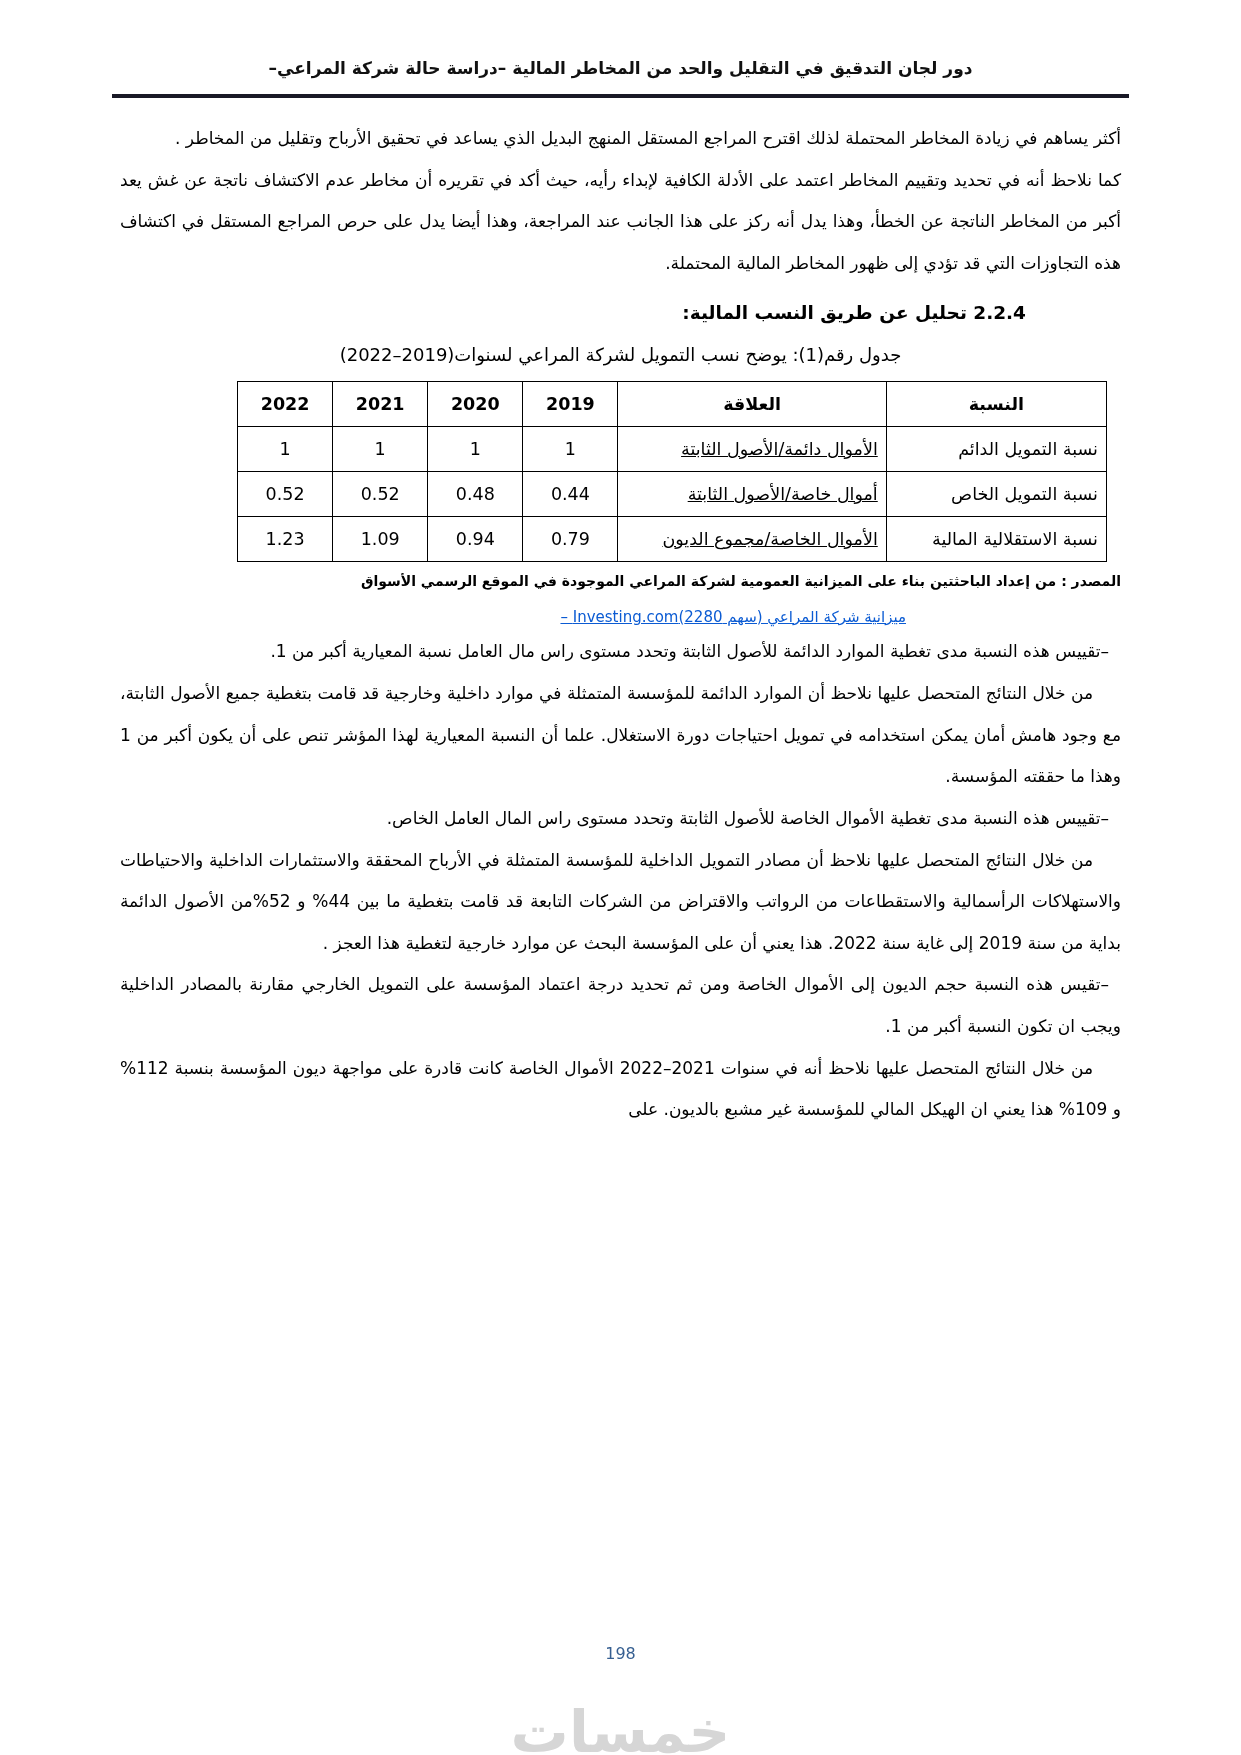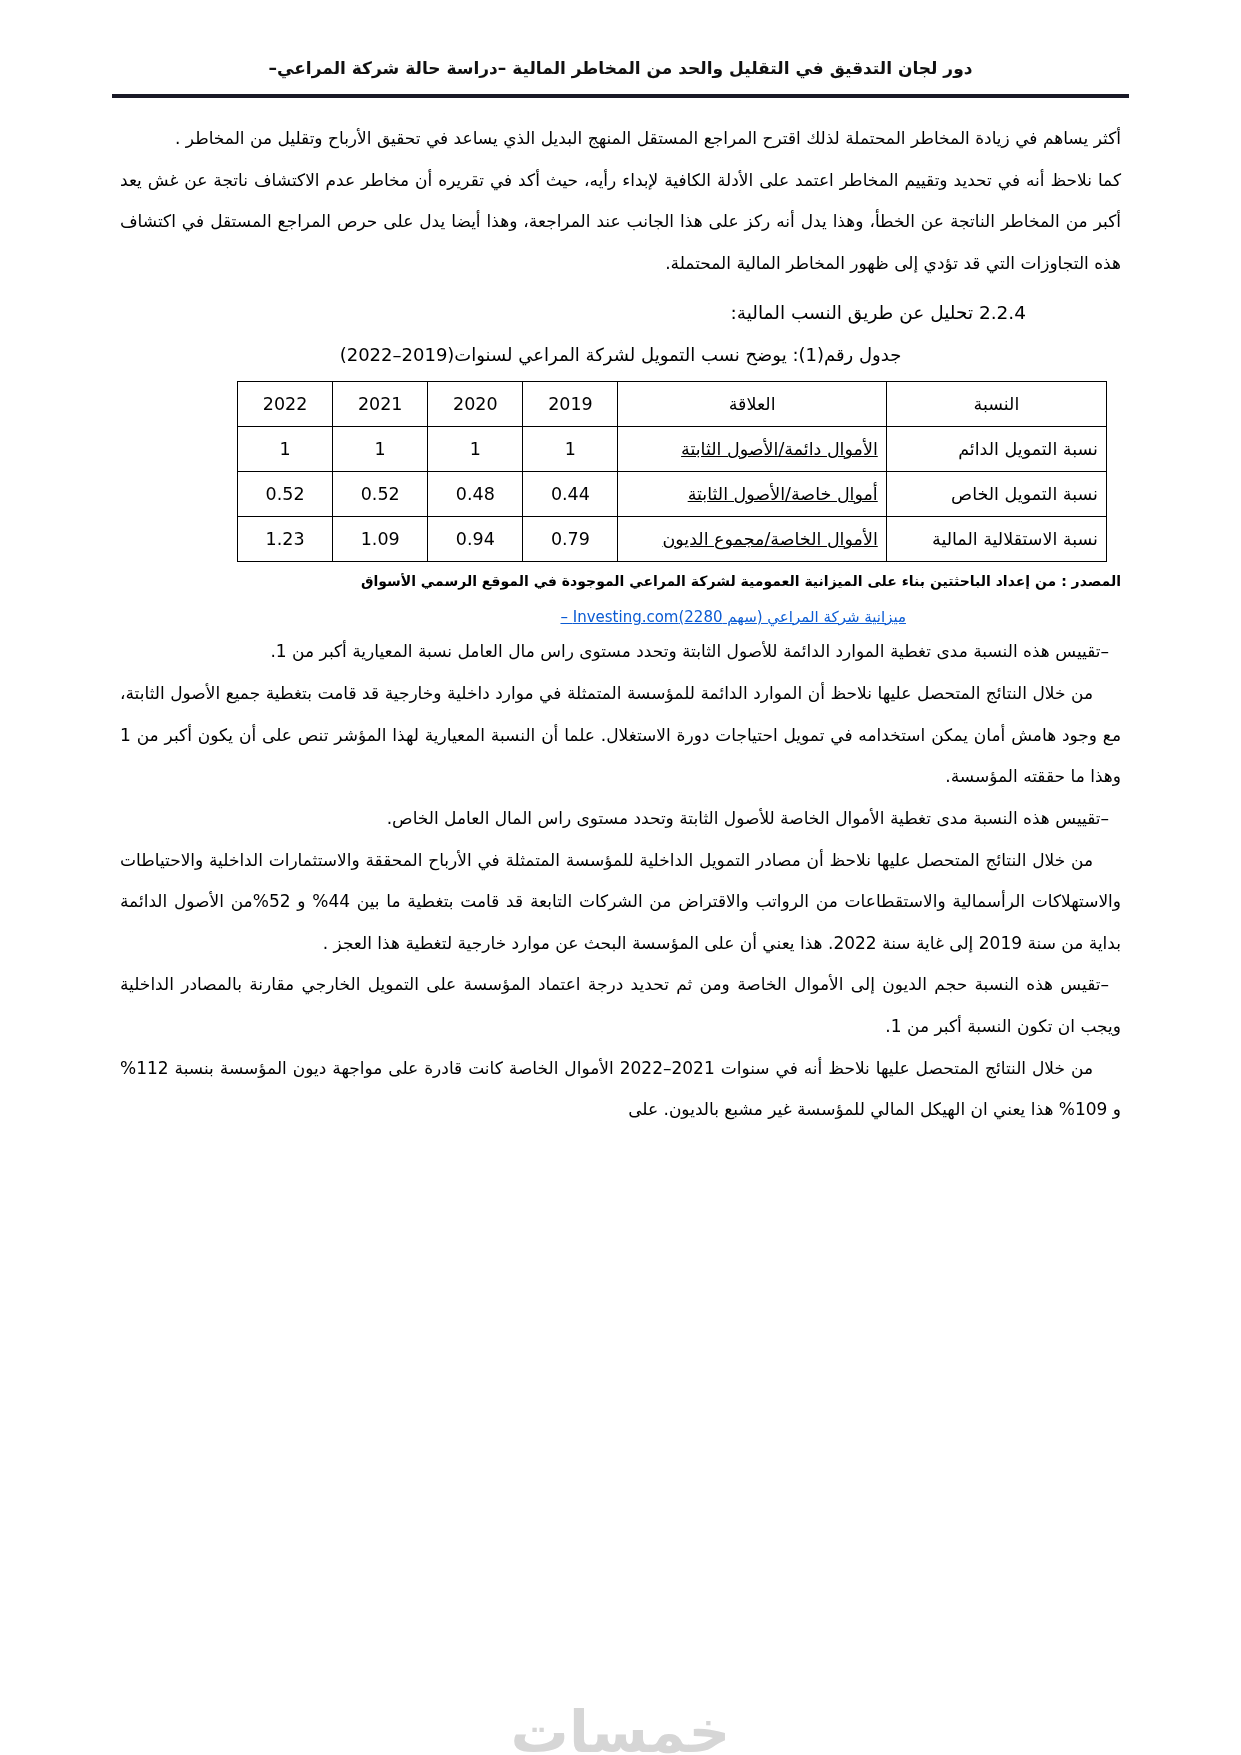--- a/index.html
+++ b/index.html
@@ -27,21 +27,21 @@
   .body-text {
     font-size: 17px;
     line-height: 2.45;
     text-align: justify;
     text-justify: inter-word;
   }
   .dash-indent { text-indent: 12px; }
   .para-indent { text-indent: 28px; }
   .section-heading {
     font-size: 18.5px;
-    font-weight: normal;
+    font-weight: bold;
     text-align: right;
     margin: 8px 95px 4px 0;
     line-height: 2.2;
   }
   .table-caption {
     font-size: 18px;
     font-weight: normal;
     text-align: center;
     margin: 2px 0 8px 0;
     line-height: 2;
@@ -53,21 +53,21 @@
     margin-right: 14px;
     table-layout: fixed;
   }
   table.ratios-table th, table.ratios-table td {
     border: 1.5px solid #000;
     height: 45px;
     vertical-align: middle;
     font-size: 17.5px;
     padding: 2px 8px;
   }
-  table.ratios-table th { font-weight: normal; }
+  table.ratios-table th { font-weight: bold; }
   td.cell-name { width: 220px; text-align: right; }
   td.cell-rel  { width: 268px; text-align: right; text-decoration: underline; }
   td.cell-num  { width: 95px;  text-align: center; font-size: 19px; }
   th.col-name { width: 220px; }
   th.col-rel  { width: 268px; }
   th.col-year { width: 95px; font-size: 19px; }
   .source-note {
     font-size: 14px;
     font-weight: 600;
     text-align: right;
@@ -182,16 +182,17 @@
 
     <p class="body-text dash-indent">–تقييس هذه النسبة مدى تغطية الموارد الدائمة للأصول الثابتة وتحدد مستوى راس مال العامل نسبة المعيارية أكبر من 1.</p>
     <p class="body-text para-indent">من خلال النتائج المتحصل عليها نلاحظ أن الموارد الدائمة للمؤسسة المتمثلة في موارد داخلية وخارجية قد قامت بتغطية جميع الأصول الثابتة، مع وجود هامش أمان يمكن استخدامه في تمويل احتياجات دورة الاستغلال. علما أن النسبة المعيارية لهذا المؤشر تنص على أن يكون أكبر من 1 وهذا ما حققته المؤسسة.</p>
     <p class="body-text dash-indent">–تقييس هذه النسبة مدى تغطية الأموال الخاصة للأصول الثابتة وتحدد مستوى راس المال العامل الخاص.</p>
     <p class="body-text para-indent">من خلال النتائج المتحصل عليها نلاحظ أن مصادر التمويل الداخلية للمؤسسة المتمثلة في الأرباح المحققة والاستثمارات الداخلية والاحتياطات والاستهلاكات الرأسمالية والاستقطاعات من الرواتب والاقتراض من الشركات التابعة قد قامت بتغطية ما بين 44% و 52%من الأصول الدائمة بداية من سنة 2019 إلى غاية سنة 2022. هذا يعني أن على المؤسسة البحث عن موارد خارجية لتغطية هذا العجز .</p>
     <p class="body-text dash-indent">–تقيس هذه النسبة حجم الديون إلى الأموال الخاصة ومن ثم تحديد درجة اعتماد المؤسسة على التمويل الخارجي مقارنة بالمصادر الداخلية ويجب ان تكون النسبة أكبر من 1.</p>
     <p class="body-text para-indent">من خلال النتائج المتحصل عليها نلاحظ أنه في سنوات 2021–2022 الأموال الخاصة كانت قادرة على مواجهة ديون المؤسسة بنسبة 112% و 109% هذا يعني ان الهيكل المالي للمؤسسة غير مشبع بالديون. على</p>
 
   </div>
 
+  <div class="page-number">198</div>
 
   <div class="watermark">خمسات</div>
 
 </div>
 
 </body></html>

